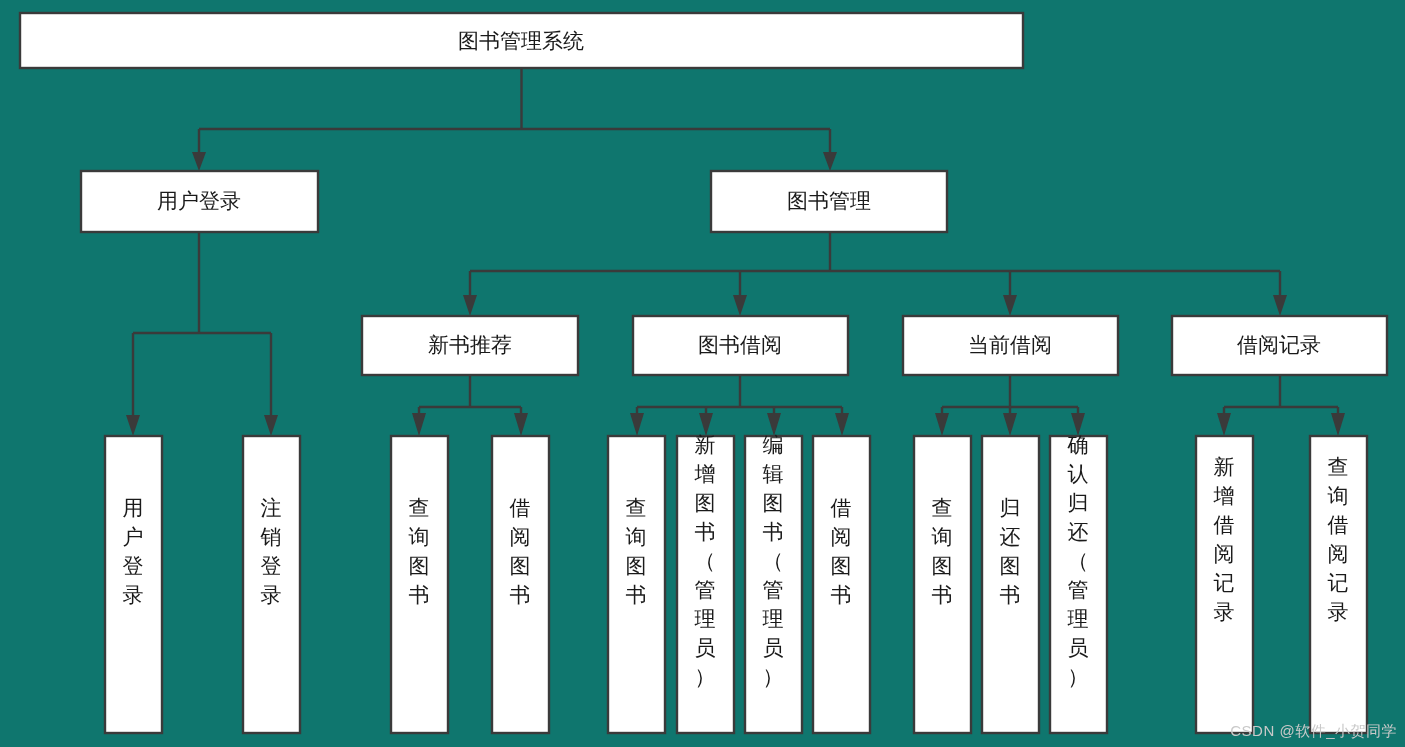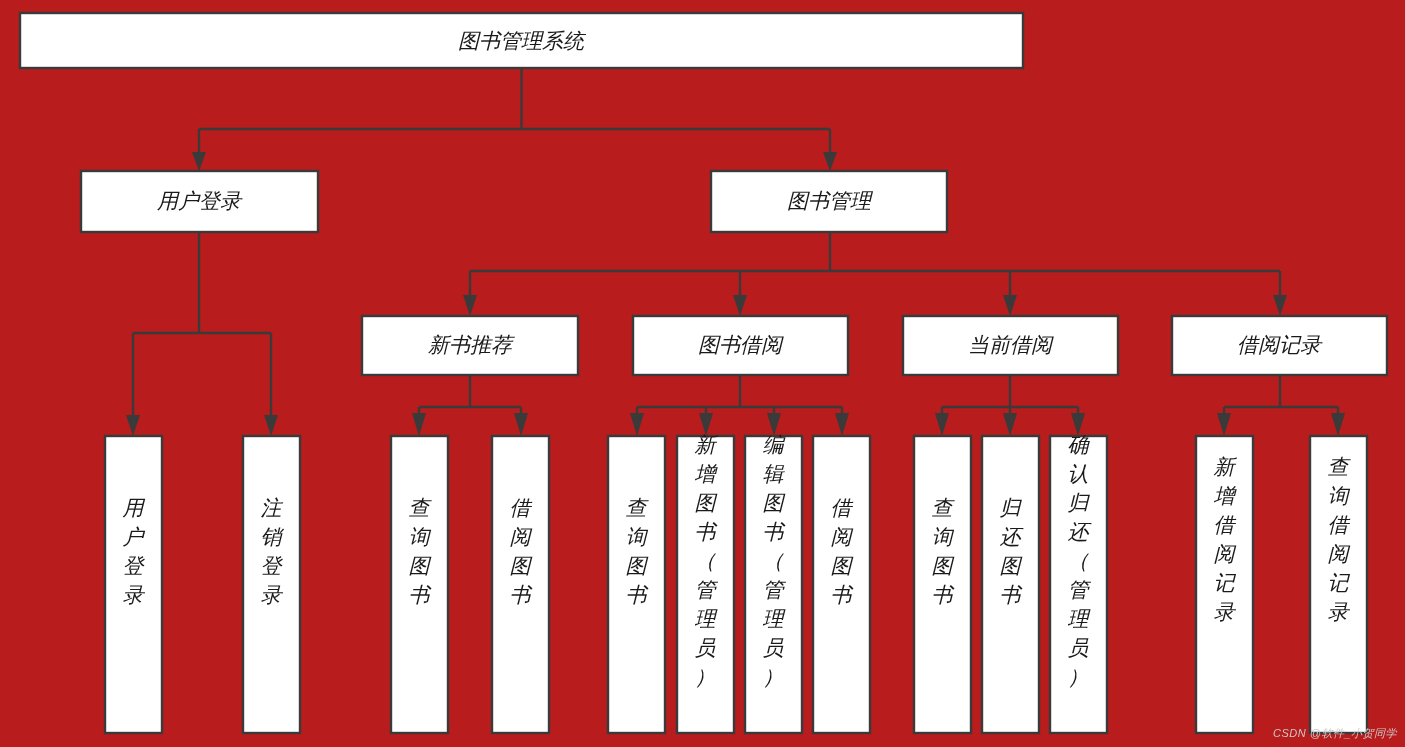--- a/index.html
+++ b/index.html
@@ -7,23 +7,22 @@
     padding: 0;
     background: #ffffff;
   }
   body {
     font-family: "Liberation Sans", "DejaVu Sans", sans-serif;
   }
   #diagram-root {
     position: relative;
     width: 1405px;
     height: 747px;
-    background: #b91c1c;
+    background: #0f766e;
     overflow: hidden;
-    font-style: italic;
   }
   svg.diagram-canvas {
     position: absolute;
     top: 0;
     left: 0;
     width: 1405px;
     height: 747px;
     display: block;
   }
   .node-box {
@@ -51,21 +50,21 @@
   .node-label-vertical {
     fill: #1a1a1a;
     font-family: "Liberation Sans", "DejaVu Sans", sans-serif;
     font-size: 21px;
   }
   .watermark-text {
     position: absolute;
     right: 8px;
     bottom: 6px;
     font-family: "Liberation Sans", "DejaVu Sans", sans-serif;
-    font-size: 11px;
+    font-size: 15px;
     color: #c9c9c9;
     letter-spacing: 0.5px;
     white-space: nowrap;
     pointer-events: none;
   }
 </style>
 </head>
 <body>
 
 <div id="diagram-root">

